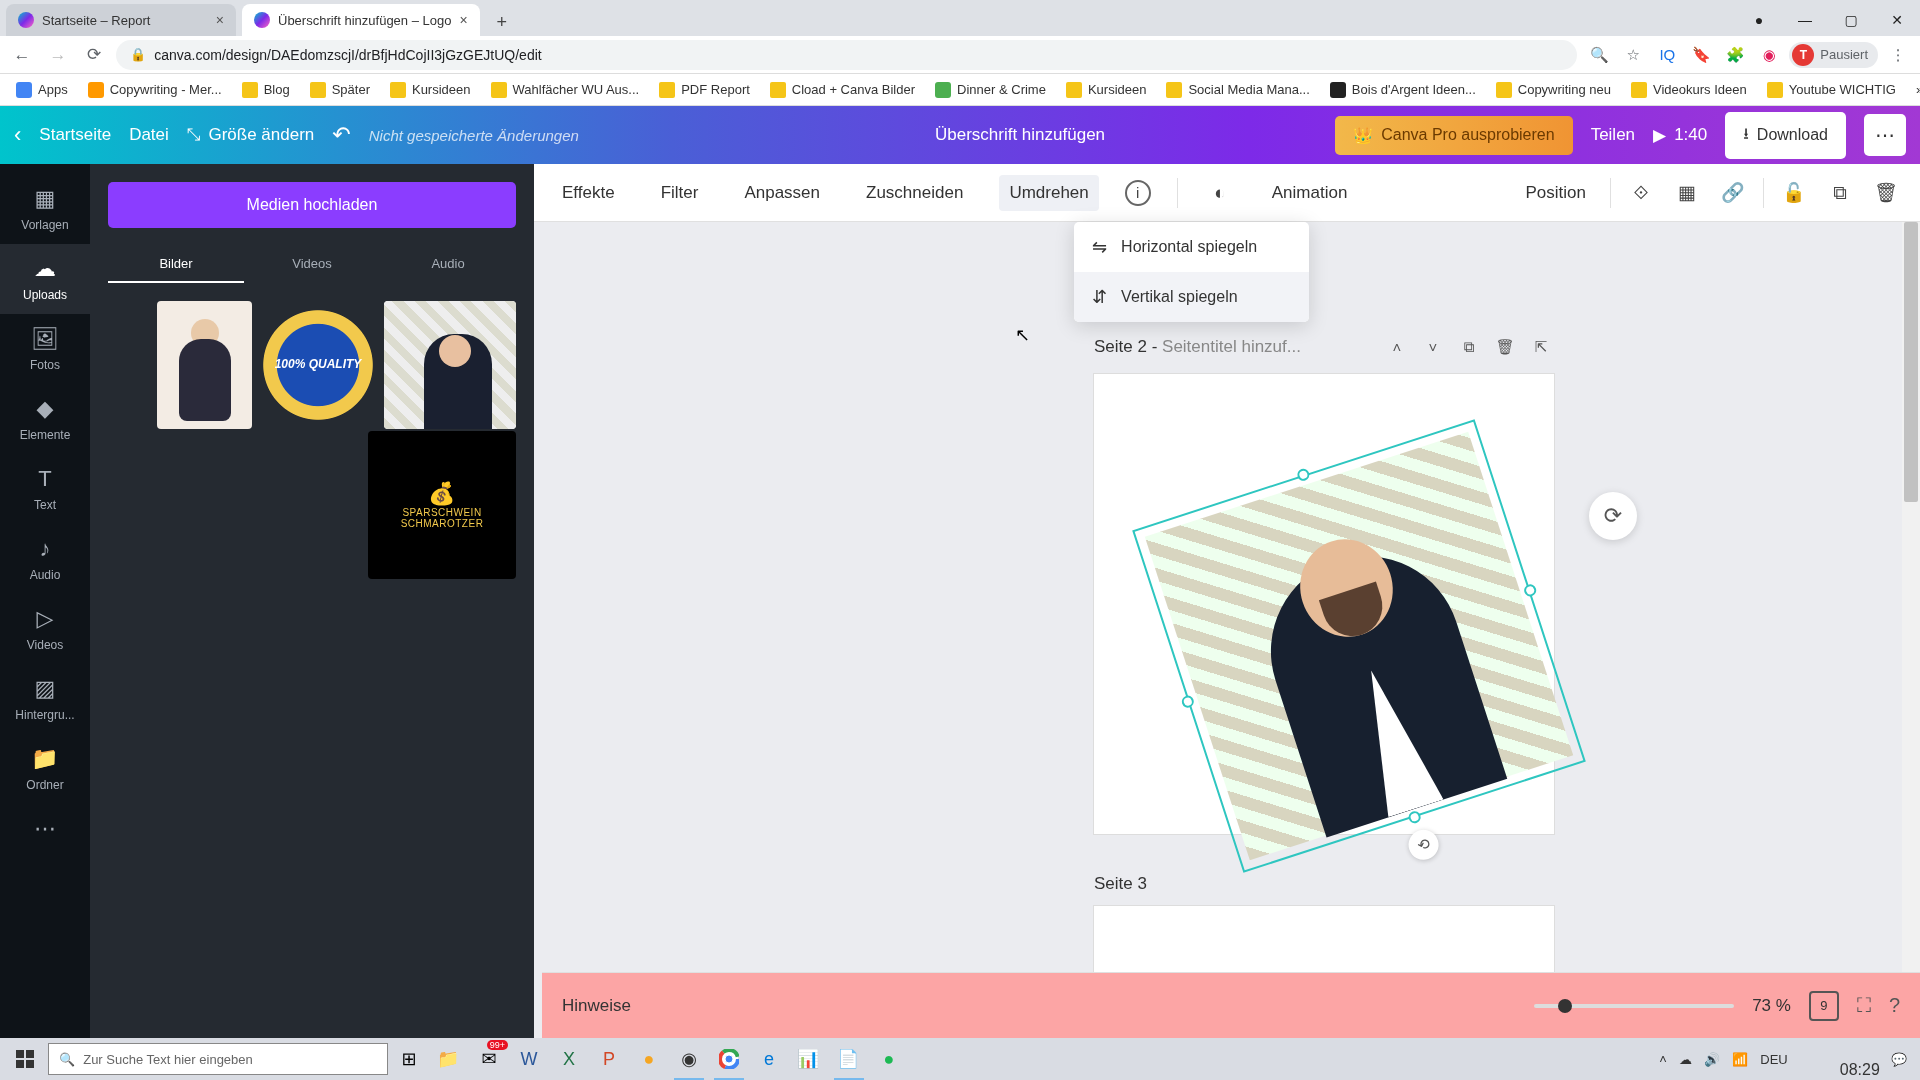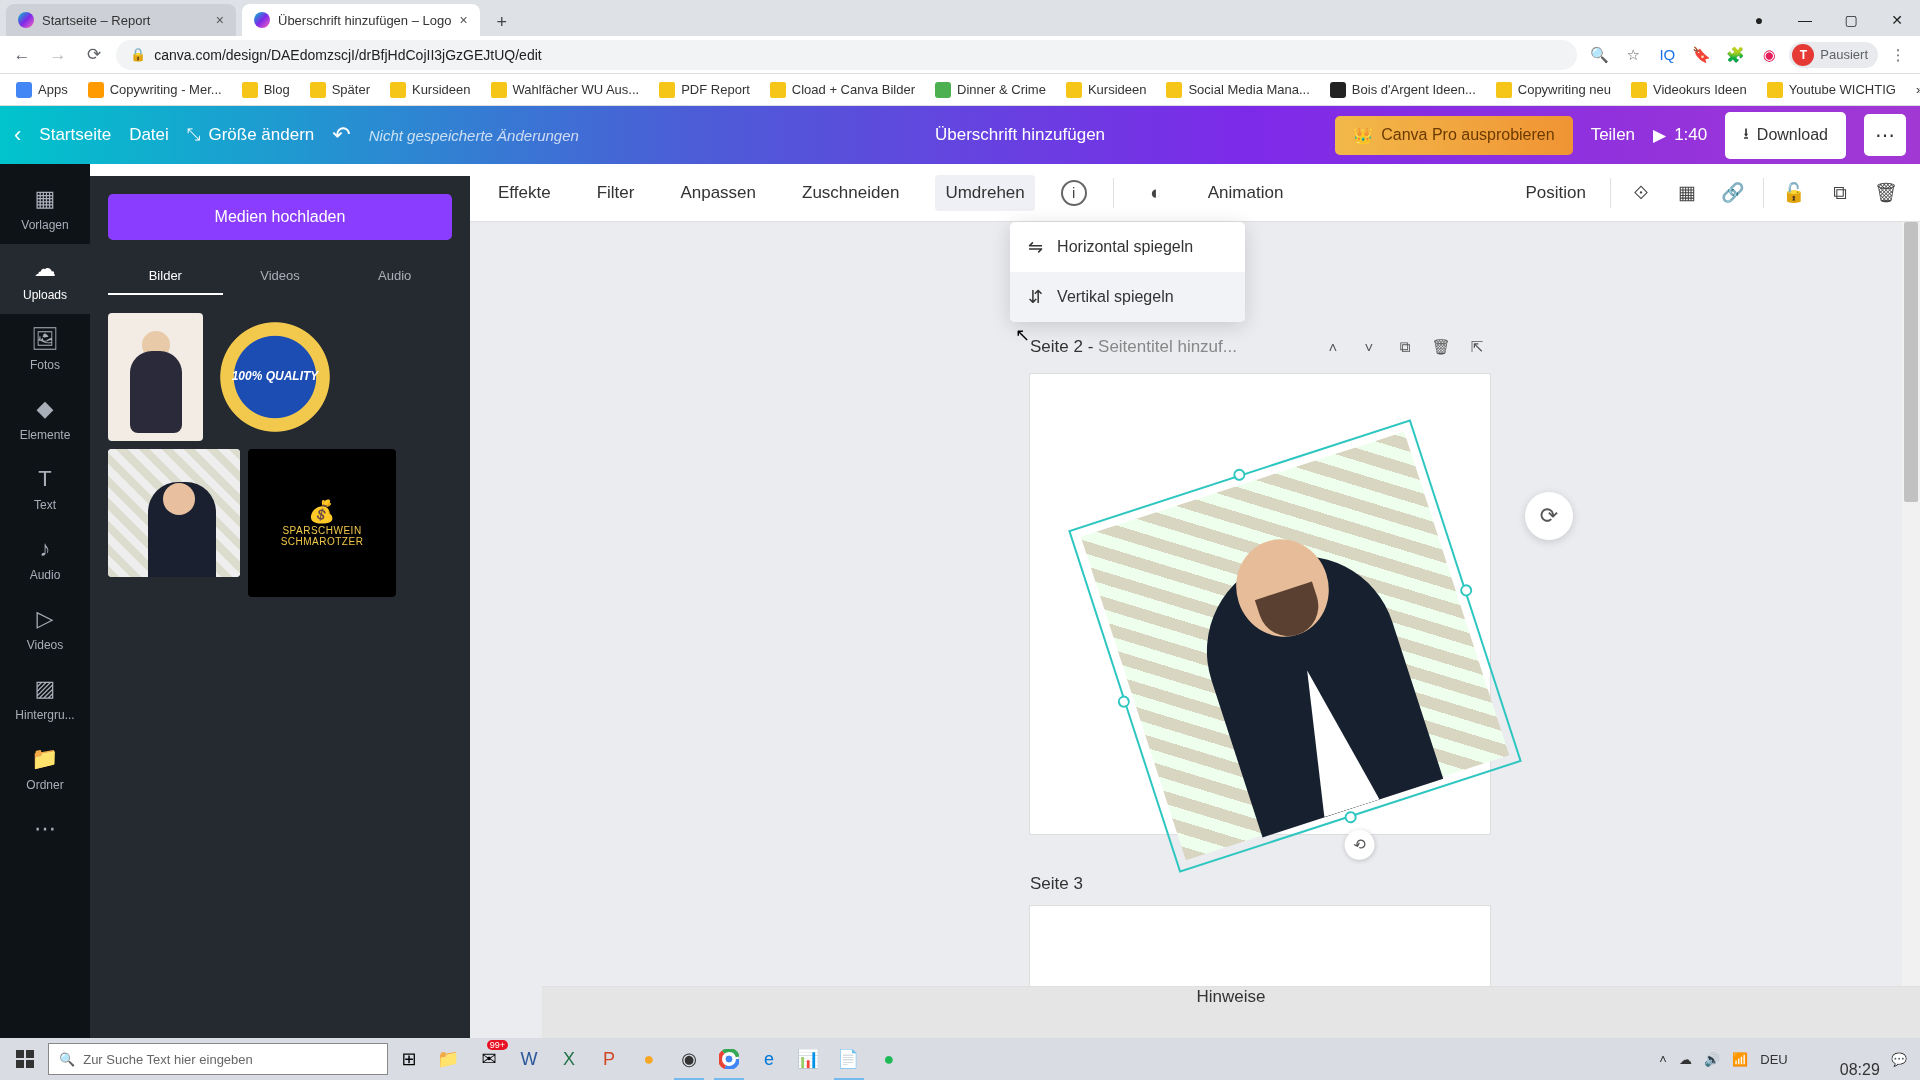--- a/index.html
+++ b/index.html
@@ -44,26 +44,26 @@
 
 .workspace { display:flex; height: calc(100% - 180px); }
 
 
 .rail { width: 90px; background:#0e1318; display:flex; flex-direction:column; align-items:center; padding-top:10px; }
 .rail-item { width:100%; padding:12px 0; display:flex; flex-direction:column; align-items:center; gap:6px; color:#a8afb8; font-size:12px; }
 .rail-item.active { background:#252a31; color:#fff; }
 .rail-ic { font-size:22px; }
 
 
-.panel { width:380px; background:#252a31; padding:18px; display:flex; flex-direction:column; position:relative;margin-top:12px; }
+.panel { width:444px; background:#252a31; padding:18px; display:flex; flex-direction:column; position:relative; }
 .upload-btn { background:#8b3dff; color:#fff; border-radius:5px; padding:14px; text-align:center; font-size:16px; }
 .media-tabs { display:flex; margin-top:18px; }
 .mtab { flex:1; text-align:center; padding:10px 0; color:#a8afb8; font-size:13px; }
 .mtab.active { color:#fff; border-bottom:2px solid #fff; }
-.thumbs { display:flex; flex-wrap:wrap; gap:8px; margin-top:18px; }
+.thumbs { display:flex; flex-wrap:wrap; gap:2px; margin-top:18px;justify-content:flex-end; }
 .thumb { height:128px; border-radius:4px; background:#444; position:relative; }
 .t1 { width: 95px; background: #f3ece4; }
 .t1::after { content:""; position:absolute; bottom:8px; left:50%; transform:translateX(-50%); width:52px; height:82px; background:#2a2a3a; border-radius:22px 22px 8px 8px; }
 .t1::before { content:""; position:absolute; top:18px; left:50%; transform:translateX(-50%); width:28px; height:28px; background:#e8c9a8; border-radius:50%; }
 .t2 { width: 128px; background: radial-gradient(circle,#1b4db3 45%, #f2c94c 46%, #f2c94c 60%, transparent 61%); display:flex; align-items:center; justify-content:center; }
 .t2 .q { color:#fff; font-size:12px; font-weight:bold; font-style:italic; text-align:center; line-height:1.1; }
 .t3 { width: 132px; background:#fff; overflow:hidden; }
 .t3-inner { position:absolute; inset:0; background: repeating-linear-gradient(45deg,#dcdccf 0 8px,#eee 8px 16px); }
 .t3-man { position:absolute; bottom:0; left:30%; width:68px; height:95px; background:#1a2030; border-radius:30px 30px 0 0; }
 .t3-head { position:absolute; bottom:62px; left:42%; width:32px; height:32px; background:#e8c0a0; border-radius:50%; }
@@ -115,21 +115,21 @@
 
 .show-dup { position:absolute; top:328px; left:1055px; width:48px; height:48px; background:#fff; border-radius:50%; box-shadow:0 2px 8px rgba(0,0,0,.15); display:flex; align-items:center; justify-content:center; font-size:22px; color:#555; }
 
 
 .vscroll { position:absolute; right:0; top:58px; bottom:22px; width:18px; background:#f1f1f1; }
 .vthumb { position:absolute; top:0; left:2px; width:14px; height:280px; background:#c1c1c1; border-radius:2px; }
 .hscroll { position:absolute; left:0; right:18px; bottom:0; height:22px; background:#f1f1f1; }
 .expand-tab { position:absolute; bottom:2px; left:50%; transform:translateX(-50%); width:60px; height:16px; background:#fff; border:1px solid #ddd; border-radius:8px 8px 0 0; display:flex; align-items:center; justify-content:center; font-size:11px; color:#888; }
 
 
-.footer { position:absolute; bottom:42px; left:542px; right:0; height:52px; background:#e5e5e5; border-top:1px solid #e0e0e0; display:flex; align-items:center; padding:0 20px; gap:18px; font-size:17px; color:#333;flex-direction:column; }
+.footer { position:absolute; bottom:42px; left:542px; right:0; height:66px; background:#fca5a5; border-top:1px solid #e0e0e0; display:flex; align-items:center; padding:0 20px; gap:18px; font-size:17px; color:#333; }
 .foot-sp { flex:1; }
 .zoom-track { width:200px; height:4px; background:#ddd; border-radius:2px; position:relative; }
 .zoom-knob { position:absolute; top:-5px; left:12%; width:14px; height:14px; background:#333; border-radius:50%; }
 .page-ic { width:30px; height:30px; border:2px solid #555; border-radius:4px; display:flex; align-items:center; justify-content:center; font-size:13px; }
 .foot-ic { font-size:20px; color:#555; }
 
 
 .taskbar { position:absolute; bottom:0; left:0; right:0; height:42px; background:#d9dce3; display:flex; align-items:center; padding:0 4px; gap:2px; font-size:13px; }
 .start { width:42px; height:42px; display:flex; align-items:center; justify-content:center; }
 .start-ic { width:18px; height:18px; display:grid; grid-template-columns:1fr 1fr; grid-template-rows:1fr 1fr; gap:2px; }

